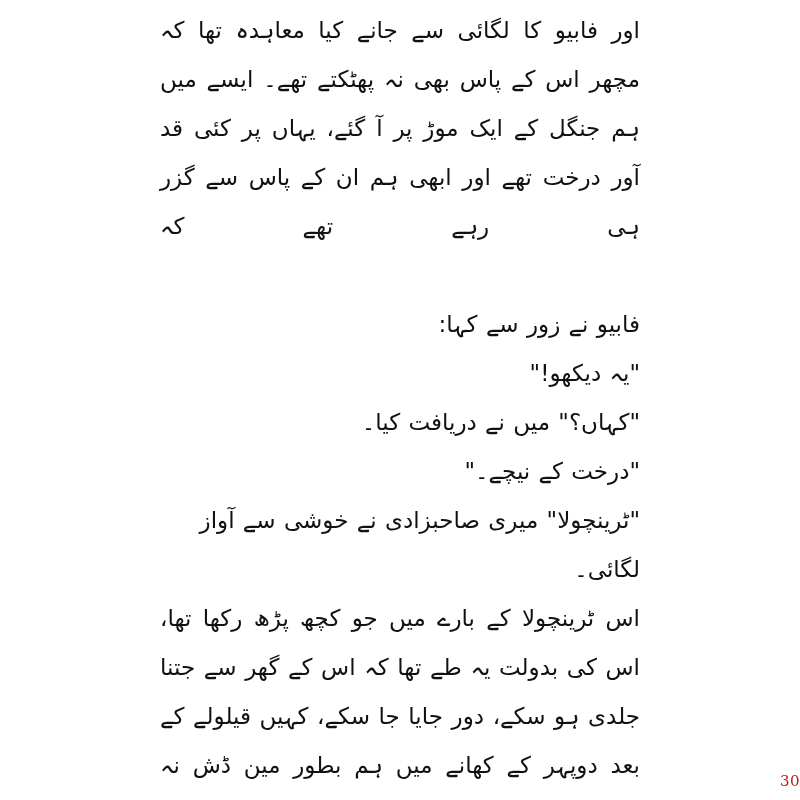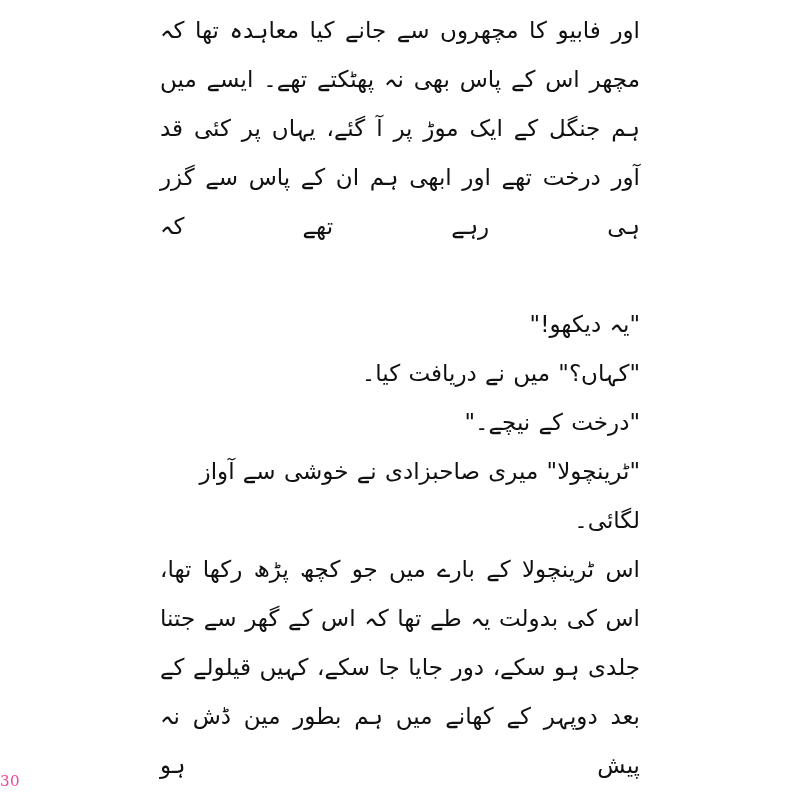--- a/index.html
+++ b/index.html
@@ -66,36 +66,37 @@
 
   .indent-sm  { padding-left: 196px; }
   .indent-md  { padding-left: 250px; }
   .indent-lg  { padding-left: 292px; }
 
   #page-number {
     position: absolute;
     left: 0;
     right: 0;
     top: 772px;
-    text-align: left;
+    text-align: right;
     font-family: "DejaVu Serif", serif;
     font-size: 15px;
-    color: #ec4899;
+    color: #b91c1c;
     letter-spacing: 0.5px;
   }
 </style>
 </head>
 <body>
 
 <div id="page">
 
   <div id="text-block">
 
-    <p class="para justified">اور فابیو کا مچھروں سے جانے کیا معاہدہ تھا کہ مچھر اس کے پاس بھی نہ پھٹکتے تھے۔ ایسے میں ہم جنگل کے ایک موڑ پر آ گئے، یہاں پر کئی قد آور درخت تھے اور ابھی ہم ان کے پاس سے گزر ہی رہے تھے کہ</p>
+    <p class="para justified">اور فابیو کا لگائی سے جانے کیا معاہدہ تھا کہ مچھر اس کے پاس بھی نہ پھٹکتے تھے۔ ایسے میں ہم جنگل کے ایک موڑ پر آ گئے، یہاں پر کئی قد آور درخت تھے اور ابھی ہم ان کے پاس سے گزر ہی رہے تھے کہ</p>
 
+    <p class="para short indent-md">فابیو نے زور سے کہا:</p>
 
     <p class="para short indent-lg">"یہ دیکھو!"</p>
 
     <p class="para short indent-sm">"کہاں؟" میں نے دریافت کیا۔</p>
 
     <p class="para short indent-md">"درخت کے نیچے۔"</p>
 
 
     <p class="para short">"ٹرینچولا" میری صاحبزادی نے خوشی سے آواز لگائی۔</p>
 

